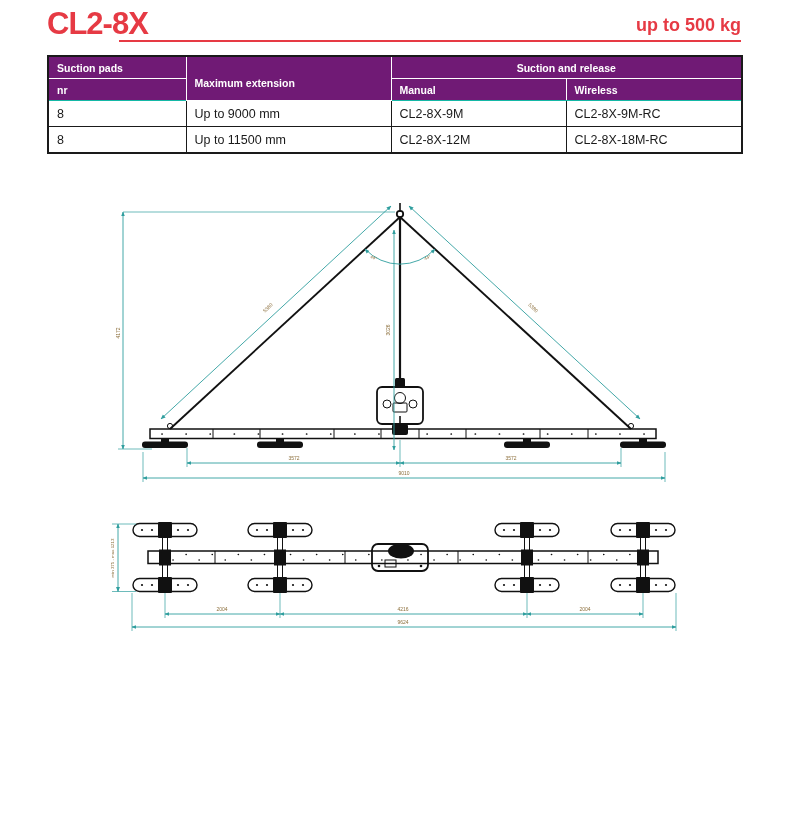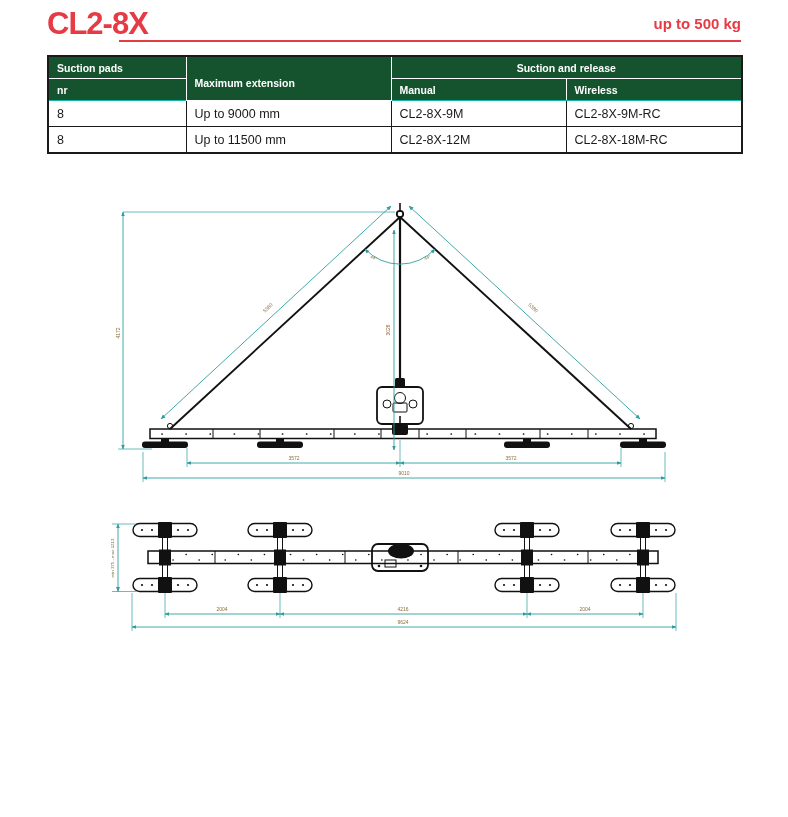--- a/index.html
+++ b/index.html
@@ -2,26 +2,26 @@
 <html><head>
 <meta charset="utf-8">
 <style>
   html,body{margin:0;padding:0;background:#fff;}
   #page{position:relative;width:788px;height:667px;background:#fff;overflow:hidden;
         font-family:"Liberation Sans",sans-serif;}
   
   .title{position:absolute;left:47px;top:6px;font-size:31px;font-weight:bold;
          letter-spacing:-1px;color:#e63a44;transform:scaleY(1.04);}
   .rule{position:absolute;left:119px;top:40px;width:622px;height:2px;background:#e63a44;}
-  .capacity{position:absolute;right:47px;top:15px;font-size:15px;font-weight:bold;color:#e63a44;}
+  .capacity{position:absolute;right:47px;top:15px;font-size:18px;font-weight:bold;color:#e63a44;}
   
   table.spec{position:absolute;left:47px;top:55px;width:694px;border-collapse:collapse;
              border:2px solid #1a1a1a;table-layout:fixed;}
   table.spec td{padding:0 0 0 8px;vertical-align:middle;overflow:hidden;white-space:nowrap;}
-  tr.hd td{background:#14532d;color:#fff;font-weight:bold;font-size:10.5px;
+  tr.hd td{background:#701a75;color:#fff;font-weight:bold;font-size:10.5px;
            border:1px solid #fff;height:21px;}
   tr.hd td.grp{text-align:center;padding-left:0;}
   tr.hd2 td{border-bottom:1px solid #14b8a6;}
   tr.data td{border:1px solid #1a1a1a;font-size:12.5px;color:#1a1a1a;height:25px;background:#fff;}
   
   .blk{stroke:#111;fill:none;stroke-width:1.6;}
   .blkthin{stroke:#111;fill:none;stroke-width:1;}
   .fillb{fill:#111;stroke:none;}
   .dim{stroke:#2f9e9e;fill:none;stroke-width:0.9;}
   .ext{stroke:#2f9e9e;fill:none;stroke-width:0.7;}

